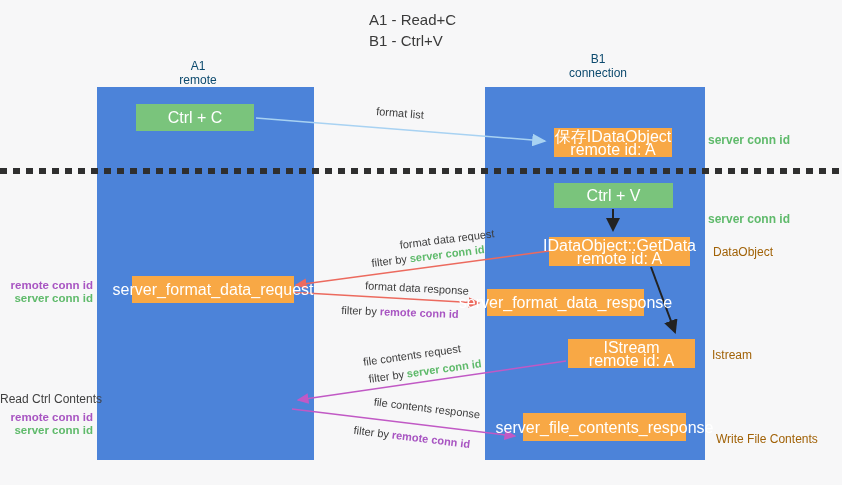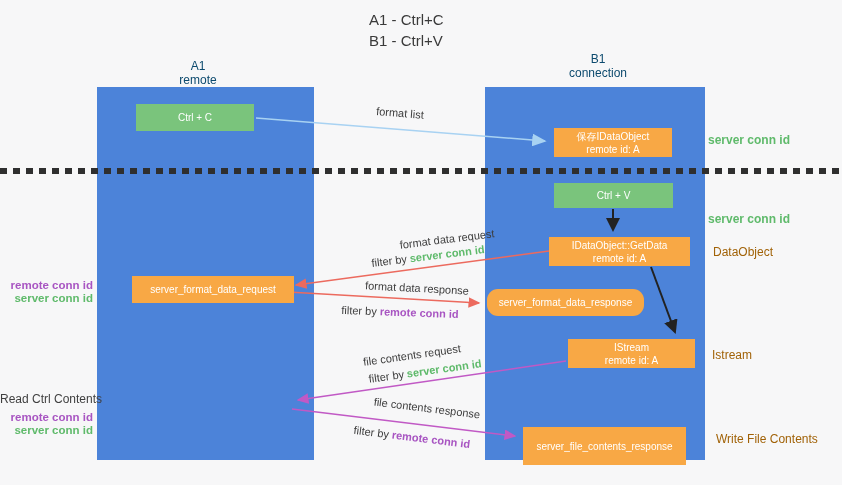--- a/index.html
+++ b/index.html
@@ -5,37 +5,37 @@
   html,body{margin:0;padding:0;}
   body{width:842px;height:485px;background:#F7F7F8;font-family:"Liberation Sans",sans-serif;}
   .canvas{position:relative;width:842px;height:485px;background:#F7F7F8;overflow:hidden;}
   .title{position:absolute;left:369px;top:9px;font-size:15px;line-height:21px;color:#3a3a3a;}
   .col-header{position:absolute;transform:translateX(-50%);text-align:center;font-size:12px;line-height:14px;color:#0c4a6e;}
   .col{position:absolute;background:#4C83D9;}
   .dashes{position:absolute;left:0;top:168px;width:842px;height:6px;
     background:repeating-linear-gradient(to right,#2f2f2f 0 7px,transparent 7px 13px);}
   .arrows{position:absolute;left:0;top:0;width:842px;height:485px;pointer-events:none;}
   .node{position:absolute;display:flex;flex-direction:column;align-items:center;justify-content:center;
-    color:#fff;text-align:center;font-size:10px;line-height:13px;white-space:nowrap;}
+    color:#fff;text-align:center;font-size:16px;line-height:13px;white-space:nowrap;}
   .node.orange{background:#F8A845;}
   .node.green{background:#7AC47C;}
   .elabel{position:absolute;font-size:11px;color:#3d3d3d;white-space:nowrap;transform:translate(-50%,-50%);}
   .side{position:absolute;font-size:12px;color:#a16207;white-space:nowrap;}
   .leftcol-label{position:absolute;left:0;width:93px;text-align:right;font-size:11.5px;line-height:13px;white-space:nowrap;}
   .vgreen{color:#5FBA6B;font-weight:bold;}
   .vpurple{color:#A855C2;font-weight:bold;}
   .pfx{margin-right:3px;}
 </style>
 </head>
 <body>
 
 <div class="canvas">
 
   <div class="title">
-    <div>A1 - Ctrl+C</div>
+    <div>A1 - Read+C</div>
     <div>B1 - Ctrl+V</div>
   </div>
 
   <div class="col-header" style="left:198px;top:59px;">
     <div>A1</div>
     <div>remote</div>
   </div>
   <div class="col-header" style="left:598px;top:52px;">
     <div>B1</div>
     <div>connection</div>
@@ -85,31 +85,31 @@
 
   <div class="node orange" style="left:549px;top:237px;width:141px;height:29px;">
     <span>IDataObject::GetData</span>
     <span>remote id: A</span>
   </div>
 
   <div class="node orange" style="left:132px;top:276px;width:162px;height:27px;">
     <span>server_format_data_request</span>
   </div>
 
-  <div class="node orange" style="left:487px;top:289px;width:157px;height:27px;border-radius:11px;">
+  <div class="node orange" style="left:487px;top:289px;width:157px;height:27px;">
     <span>server_format_data_response</span>
   </div>
 
   <div class="node orange" style="left:568px;top:339px;width:127px;height:29px;">
     <span>IStream</span>
     <span>remote id: A</span>
   </div>
 
 
-  <div class="node orange" style="left:523px;top:427px;width:163px;height:38px;">
+  <div class="node orange" style="left:523px;top:413px;width:163px;height:28px;">
     <span>server_file_contents_response</span>
   </div>
 
   <div class="elabel" style="left:400px;top:113px;transform:translate(-50%,-50%) rotate(4.5deg);">format list</div>
 
   <div class="elabel" style="left:447px;top:239px;transform:translate(-50%,-50%) rotate(-7deg);">format data request</div>
   <div class="elabel" style="left:428px;top:256px;transform:translate(-50%,-50%) rotate(-7deg);">
     <span class="pfx">filter by</span><span class="vgreen">server conn id</span>
   </div>
 

